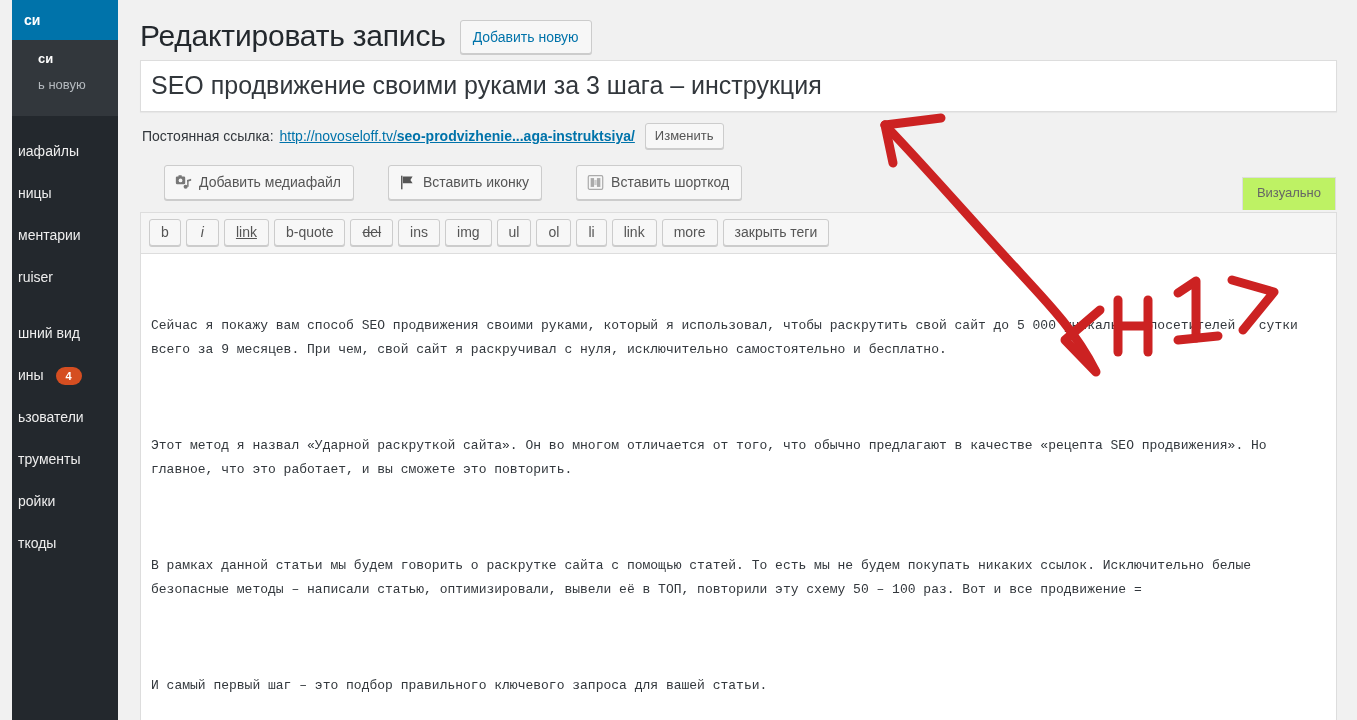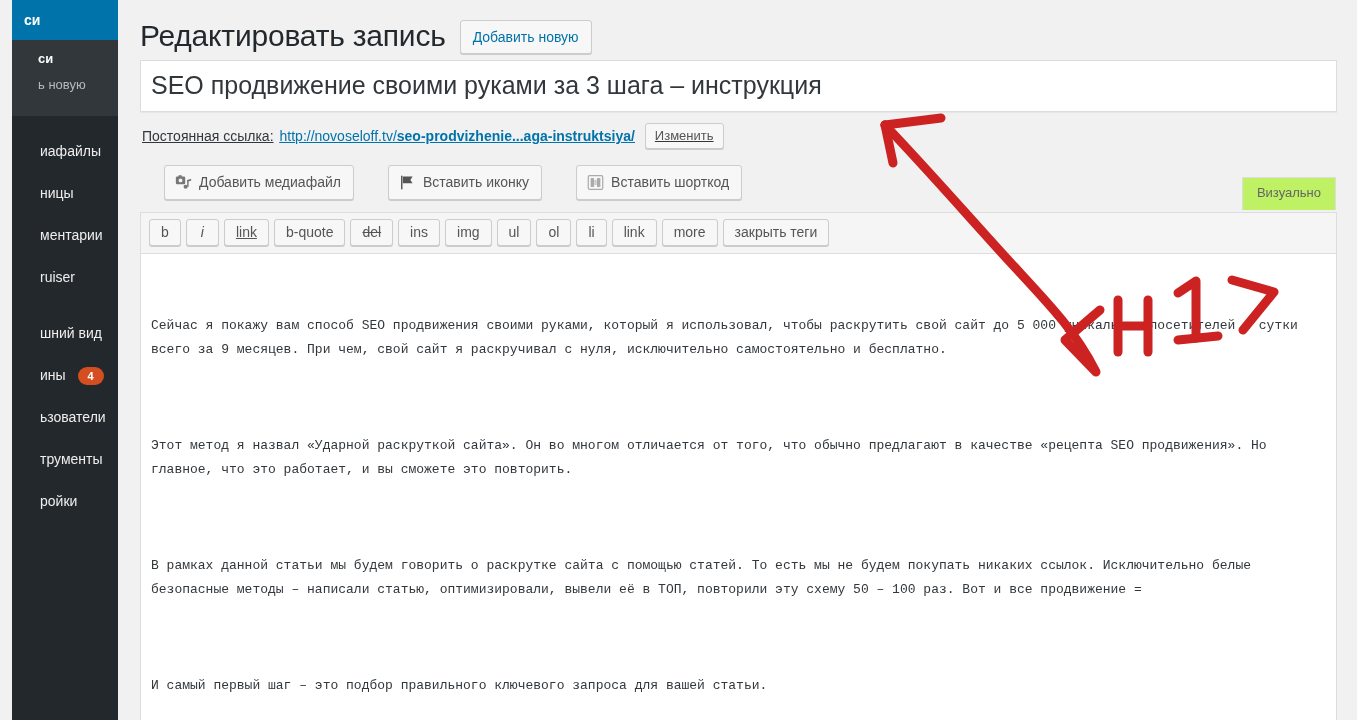--- a/index.html
+++ b/index.html
@@ -60,21 +60,21 @@
     color: #b4b9be;
     white-space: nowrap;
   }
   .submenu-item.sub-current { color: #fff; font-weight: 700; }
   .menu-sep { height: 8px; }
   .menu-plain {
     height: 42px;
     line-height: 42px;
     font-size: 14px;
     color: #eee;
-    padding-left: 28px;
+    padding-left: 6px;
     white-space: nowrap;
     font-weight: 400;
     position: relative;
   }
   .menu-gap { height: 14px; }
   .awaiting {
     display: inline-block;
     background: #d54e21;
     color: #fff;
     font-size: 11px;
@@ -148,21 +148,20 @@
     background: transparent;
   }
 
   .permalink-row {
     display: flex;
     align-items: center;
     margin: 11px 0 0 2px;
     font-size: 14px;
     color: #32373c;
     white-space: nowrap;
-    text-decoration: underline;
   }
   .permalink-row .perm-label { margin-right: 6px; }
   .permalink-row a.perm-link {
     color: #0073aa;
     text-decoration: underline;
     font-weight: 600;
   }
   .permalink-row a.perm-link .pfx { font-weight: 400; }
   .btn-small {
     margin-left: 10px;
@@ -318,20 +317,23 @@
     <span class="awaiting">4</span>
   </div>
   <div class="menu-plain">
     <span>ьзователи</span>
   </div>
   <div class="menu-plain">
     <span>трументы</span>
   </div>
   <div class="menu-plain">
     <span>ройки</span>
+  </div>
+  <div class="menu-plain">
+    <span>ткоды</span>
   </div>
 </div>
 
 <div id="wpbody">
   <div id="wpbody-inner">
 
     <div class="page-head">
       <h1 class="page-title">Редактировать запись</h1>
       <a class="page-title-action" href="#">Добавить новую</a>
     </div>

